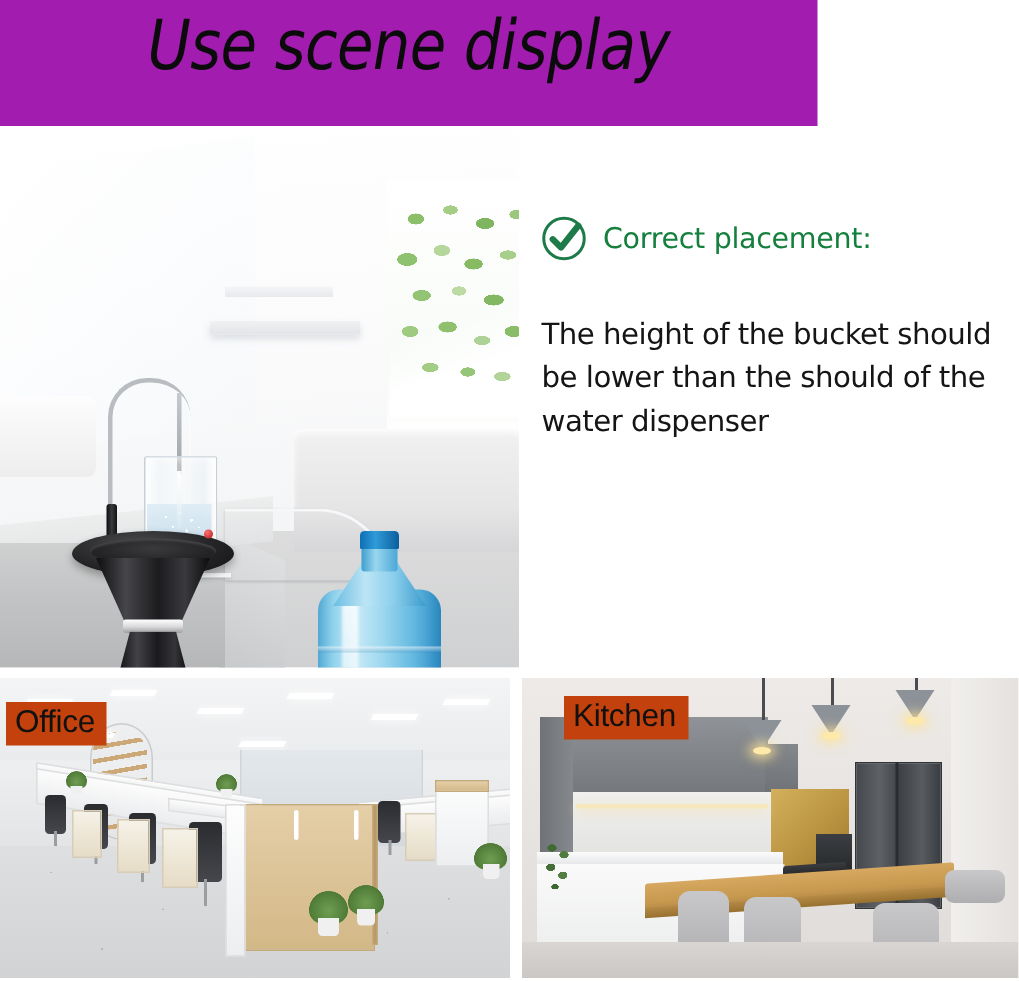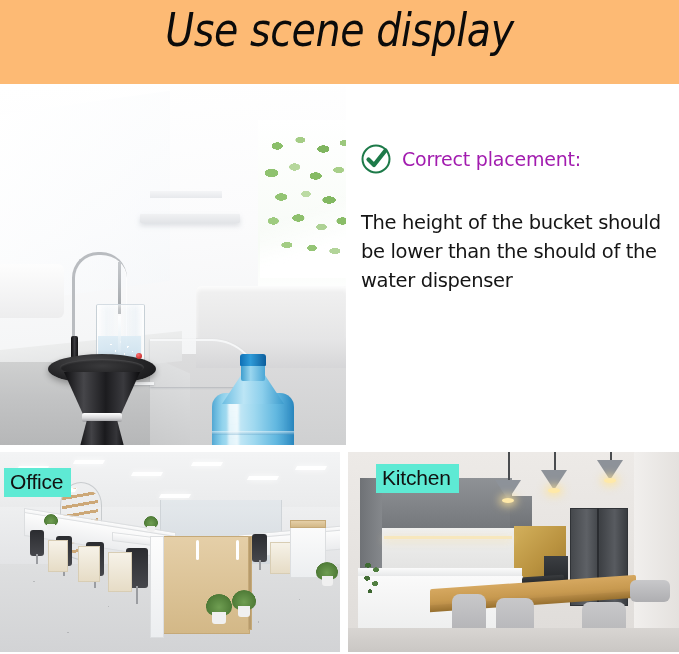--- a/index.html
+++ b/index.html
@@ -12,22 +12,22 @@
     height: 654px;
     font-family: "Liberation Sans", sans-serif;
     overflow: hidden;
     position: relative;
   }
 
   
   .title-bar {
     position: absolute;
     left: 0; top: 0;
-    width: 679px; height: 84px;
-    background: #fdba74;
+    width: 545px; height: 84px;
+    background: #a21caf;
   }
   .title-text {
     position: absolute;
     left: 0; right: 0;
     top: 1px;
     text-align: center;
     font-family: "DejaVu Sans", sans-serif;
     font-style: italic;
     font-weight: 400;
     font-size: 46px;
@@ -355,21 +355,21 @@
     position: absolute;
     left: 8px; top: 57px;
     display: flex;
     align-items: center;
     gap: 10px;
   }
   .check-icon { width: 32px; height: 32px; display: block; flex: 0 0 32px; }
   .correct-label {
     font-family: "DejaVu Sans", sans-serif;
     font-size: 19px;
-    color: #a21caf;
+    color: #15803d;
     white-space: nowrap;
     letter-spacing: -0.2px;
   }
   .body-copy {
     position: absolute;
     left: 9px; top: 122px;
     width: 312px;
     font-family: "DejaVu Sans", sans-serif;
     font-size: 19.5px;
     line-height: 29px;
@@ -387,21 +387,21 @@
   }
   .bottom-right {
     position: absolute;
     left: 348px; top: 452px;
     width: 331px; height: 200px;
     overflow: hidden;
     background: #e8e6e3;
   }
   .scene-tag {
     position: absolute;
-    background: #5eead4;
+    background: #c2410c;
     font-family: "Liberation Sans", sans-serif;
     font-size: 21px;
     color: #111111;
     padding: 2px 8px 3px 6px;
     line-height: 24px;
     z-index: 9;
     letter-spacing: -0.2px;
   }
   .tag-office { left: 4px; top: 16px; }
   .tag-kitchen { left: 28px; top: 12px; }

